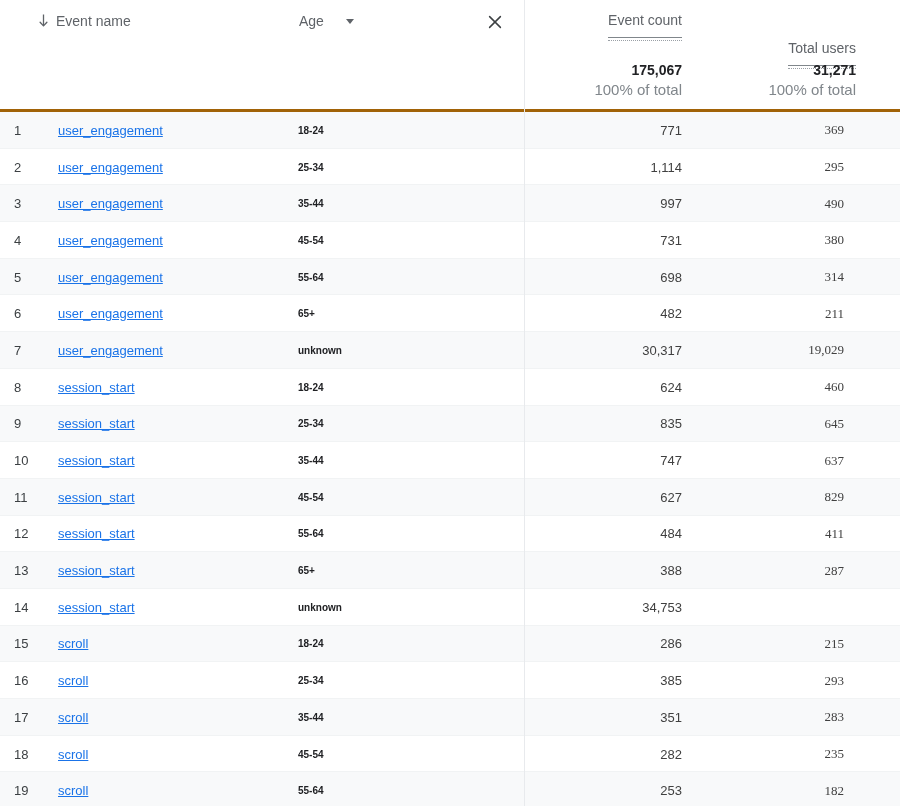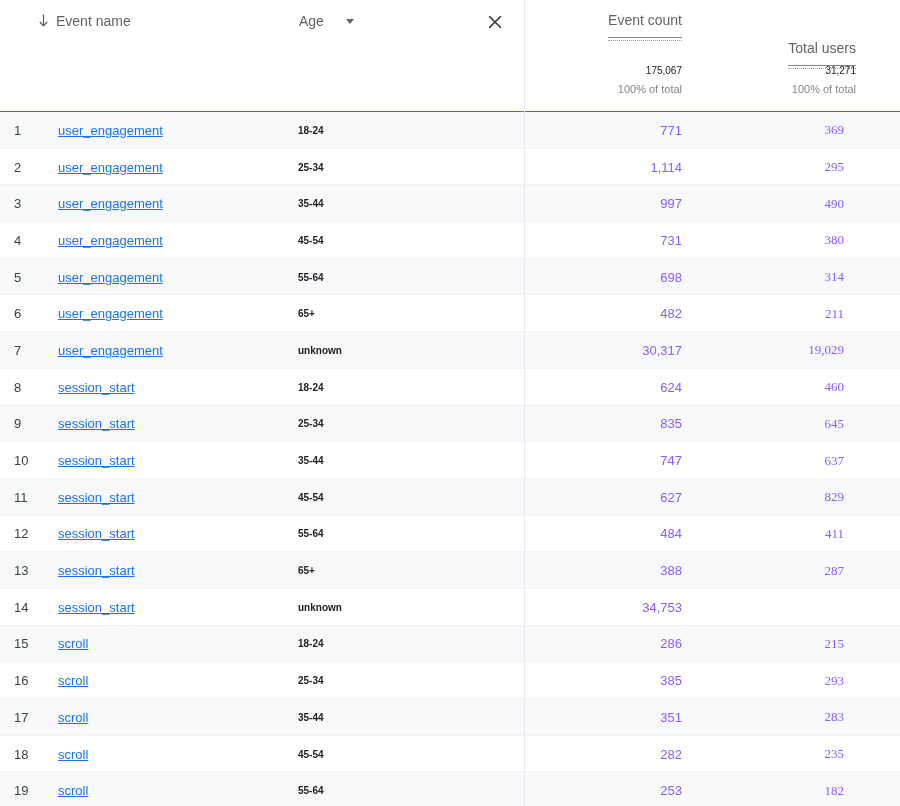--- a/index.html
+++ b/index.html
@@ -28,21 +28,21 @@
     height: 806px;
     background: #e8eaed;
     z-index: 3;
   }
 
   
   .thead {
     position: relative;
     height: 112px;
     background: #ffffff;
-    border-bottom: 1px solid #a16207;
+    border-bottom: 3px solid #a16207;
   }
 
   .th-row1 {
     position: relative;
     height: 40px;
   }
 
   
   .th-eventname {
     position: absolute;
@@ -123,27 +123,27 @@
   
   .th-total {
     position: absolute;
     top: 62px;
     text-align: right;
     white-space: nowrap;
   }
   .th-total-ec { right: 218px; }
   .th-total-tu { right: 44px; }
   .total-num {
-    font-size: 10px;
-    font-weight: normal;
+    font-size: 14px;
+    font-weight: bold;
     color: #202124;
     line-height: 17px;
   }
   .total-sub {
-    font-size: 11px;
+    font-size: 15px;
     color: #80868b;
     line-height: 15px;
     margin-top: 3px;
   }
 
   
   .tbody {
     position: relative;
   }
   .trow {
@@ -179,21 +179,21 @@
     cursor: pointer;
   }
   .c-age {
     left: 298px;
     font-size: 10px;
     font-weight: bold;
     color: #202124;
   }
   .c-num {
     font-size: 13px;
-    color: #8b5cf6;
+    color: #404040;
     justify-content: flex-end;
   }
   .c-ec { right: 218px; width: 170px; }
   .c-tu { right: 56px; width: 170px; font-family: Liberation Serif, serif; }
 </style>
 </head>
 <body>
 
 <div id="app">
 

